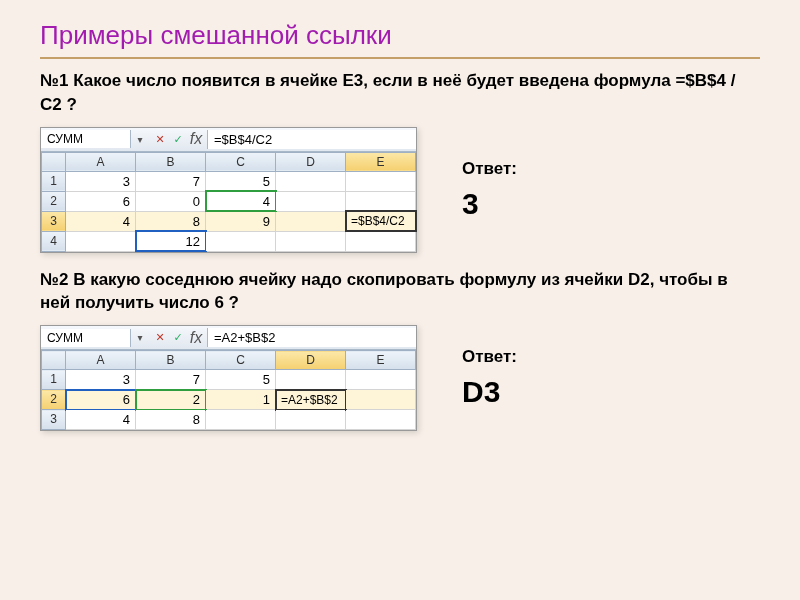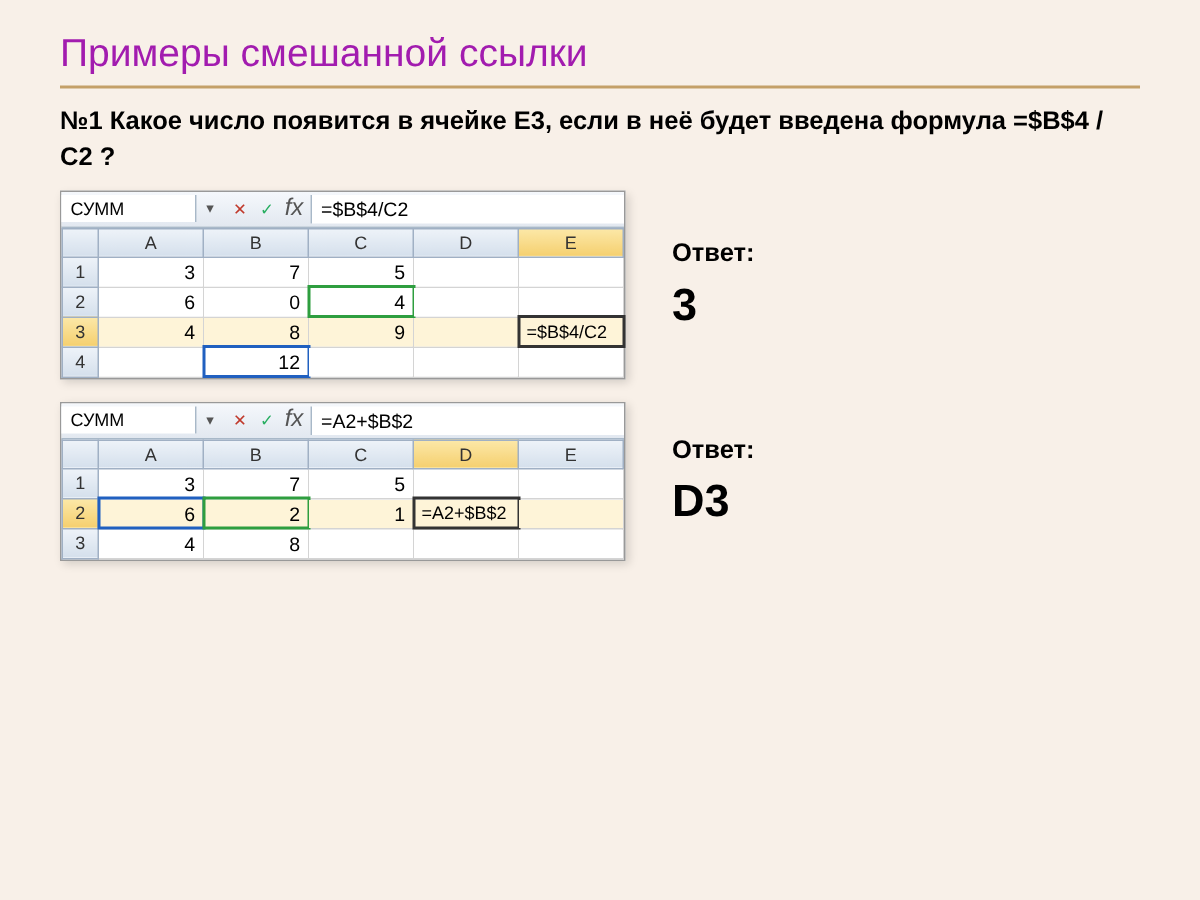--- a/index.html
+++ b/index.html
@@ -26,21 +26,21 @@
     .question {
       font-size: 17px;
       font-weight: bold;
       color: #000;
       line-height: 1.4;
       margin-bottom: 10px;
     }
     .excel-section {
       display: flex;
       align-items: center;
-      gap: 31px;
+      gap: 45px;
       margin-bottom: 15px;
     }
     .excel-container {
       display: inline-block;
       border: 1px solid #999;
       background: #fff;
       box-shadow: 2px 2px 6px rgba(0,0,0,0.15);
     }
     .formula-bar {
       display: flex;
@@ -215,20 +215,21 @@
         </div>
       </div>
     </div>
 
     <div class="answer-block">
       <div class="answer-label">Ответ:</div>
       <div class="answer-val">3</div>
     </div>
   </div>
 
+  <div class="question">№2 В какую соседнюю ячейку надо скопировать формулу из ячейки D2, чтобы в ней получить число  6 ?</div>
 
   <div class="excel-section">
     <div class="excel-container">
       <div class="formula-bar">
         <div class="name-box">СУММ</div>
         <div class="fb-dropdown">▾</div>
         <div class="fb-icons">
           <div class="fb-icon cancel">✕</div>
           <div class="fb-icon confirm">✓</div>
           <div class="fb-icon fx">fx</div>

